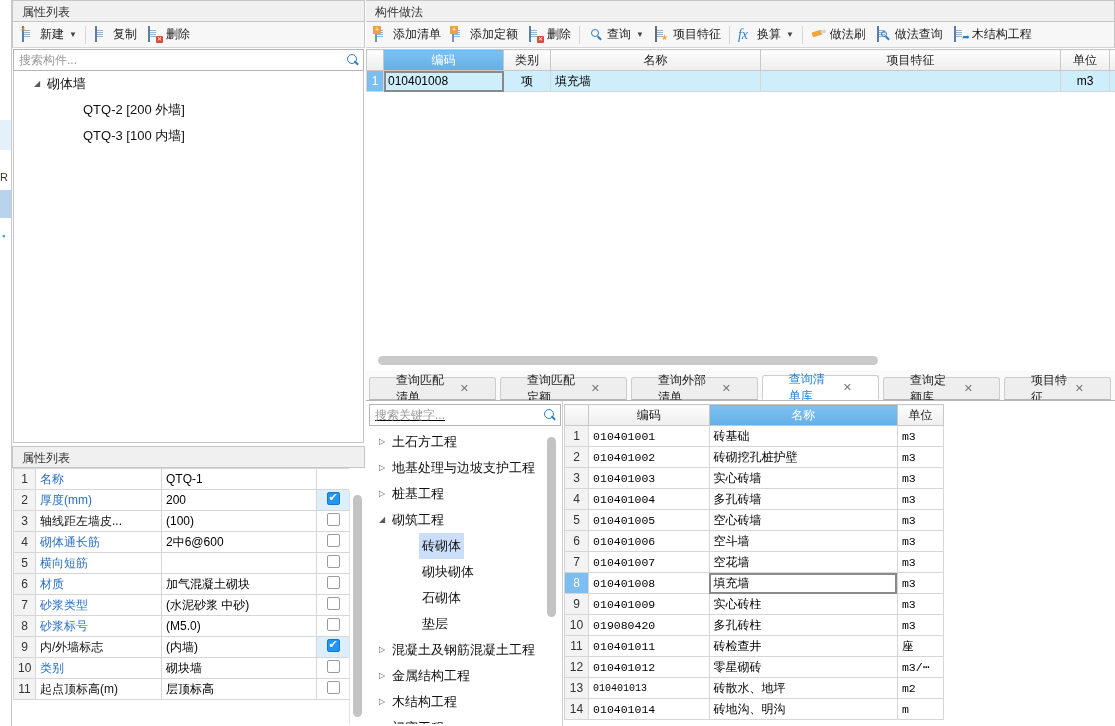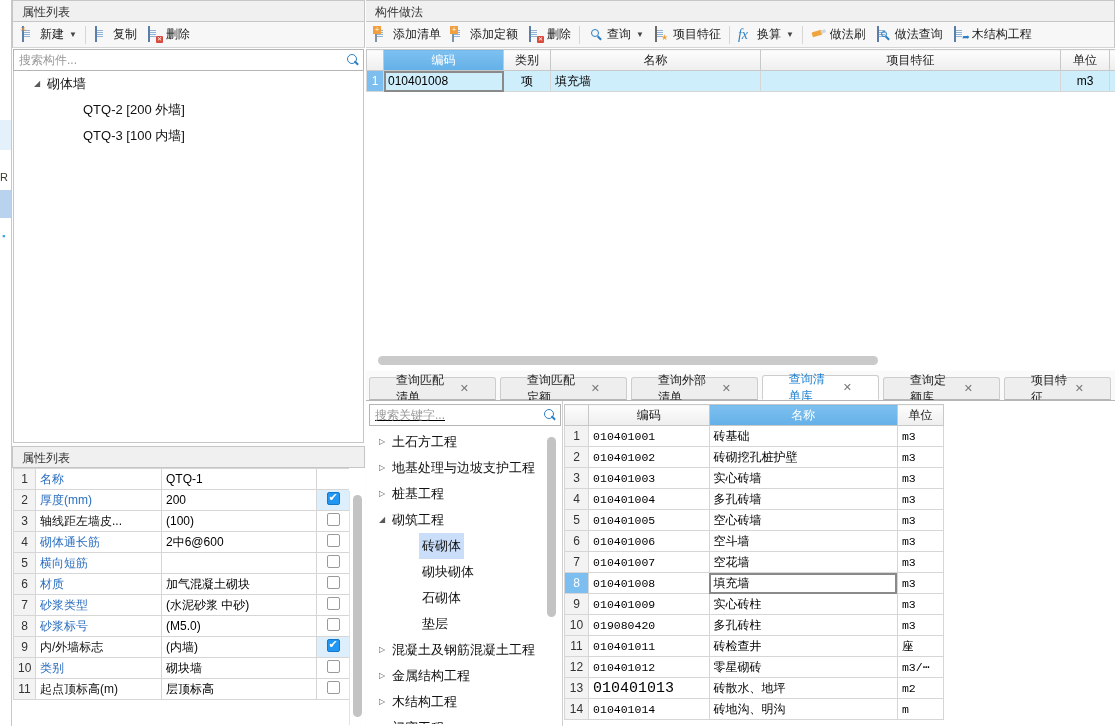--- a/index.html
+++ b/index.html
@@ -550,21 +550,21 @@
                 <td style="font-family:'Liberation Mono',monospace;font-size:11.5px">座</td>
               </tr>
               <tr>
                 <td class="rowhdr">12</td>
                 <td style="font-family:'Liberation Mono',monospace;font-size:11.5px">010401012</td>
                 <td class="" style="background:transparent">零星砌砖</td>
                 <td style="font-family:'Liberation Mono',monospace;font-size:11.5px">m3/⋯</td>
               </tr>
               <tr>
                 <td class="rowhdr">13</td>
-                <td style="font-family:'Liberation Mono',monospace;font-size:15px">010401013</td>
+                <td style="font-family:'Liberation Mono',monospace;font-size:10px">010401013</td>
                 <td class="" style="background:transparent">砖散水、地坪</td>
                 <td style="font-family:'Liberation Mono',monospace;font-size:11.5px">m2</td>
               </tr>
               <tr>
                 <td class="rowhdr">14</td>
                 <td style="font-family:'Liberation Mono',monospace;font-size:11.5px">010401014</td>
                 <td class="" style="background:transparent">砖地沟、明沟</td>
                 <td style="font-family:'Liberation Mono',monospace;font-size:11.5px">m</td>
               </tr>
             </tbody>

